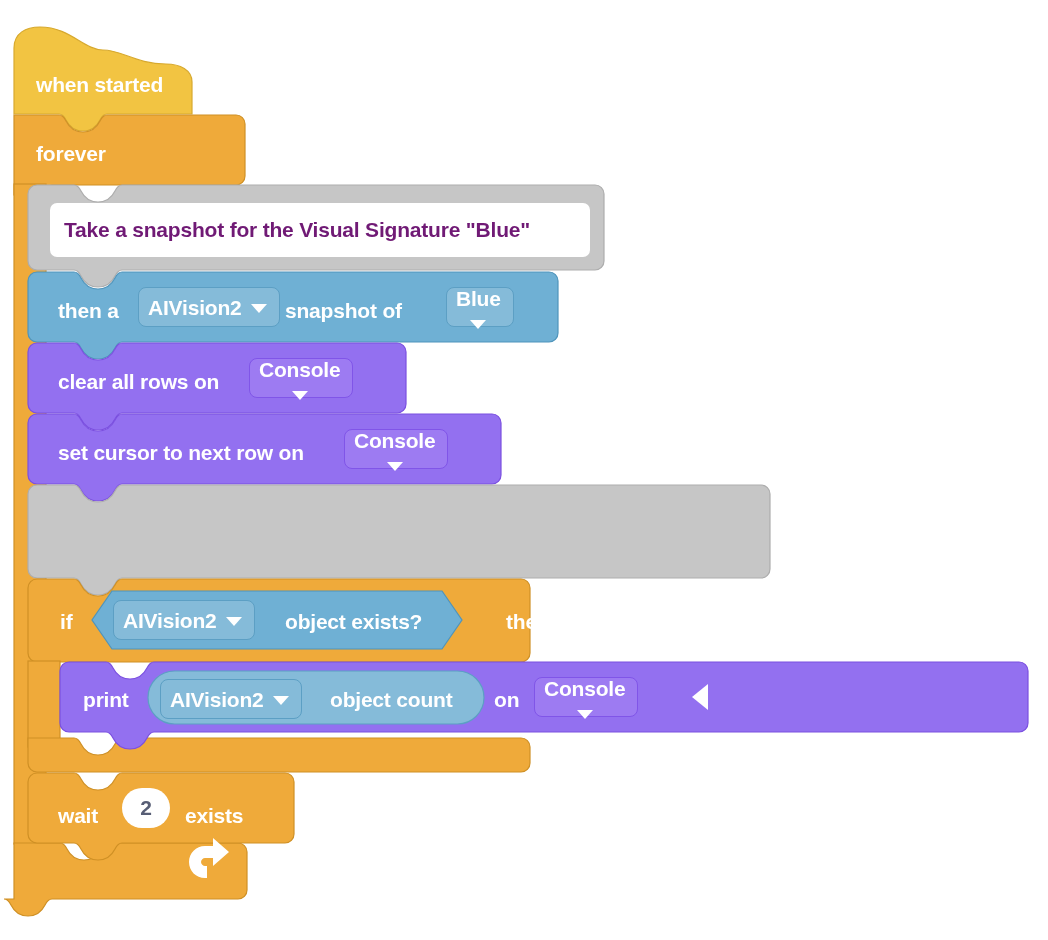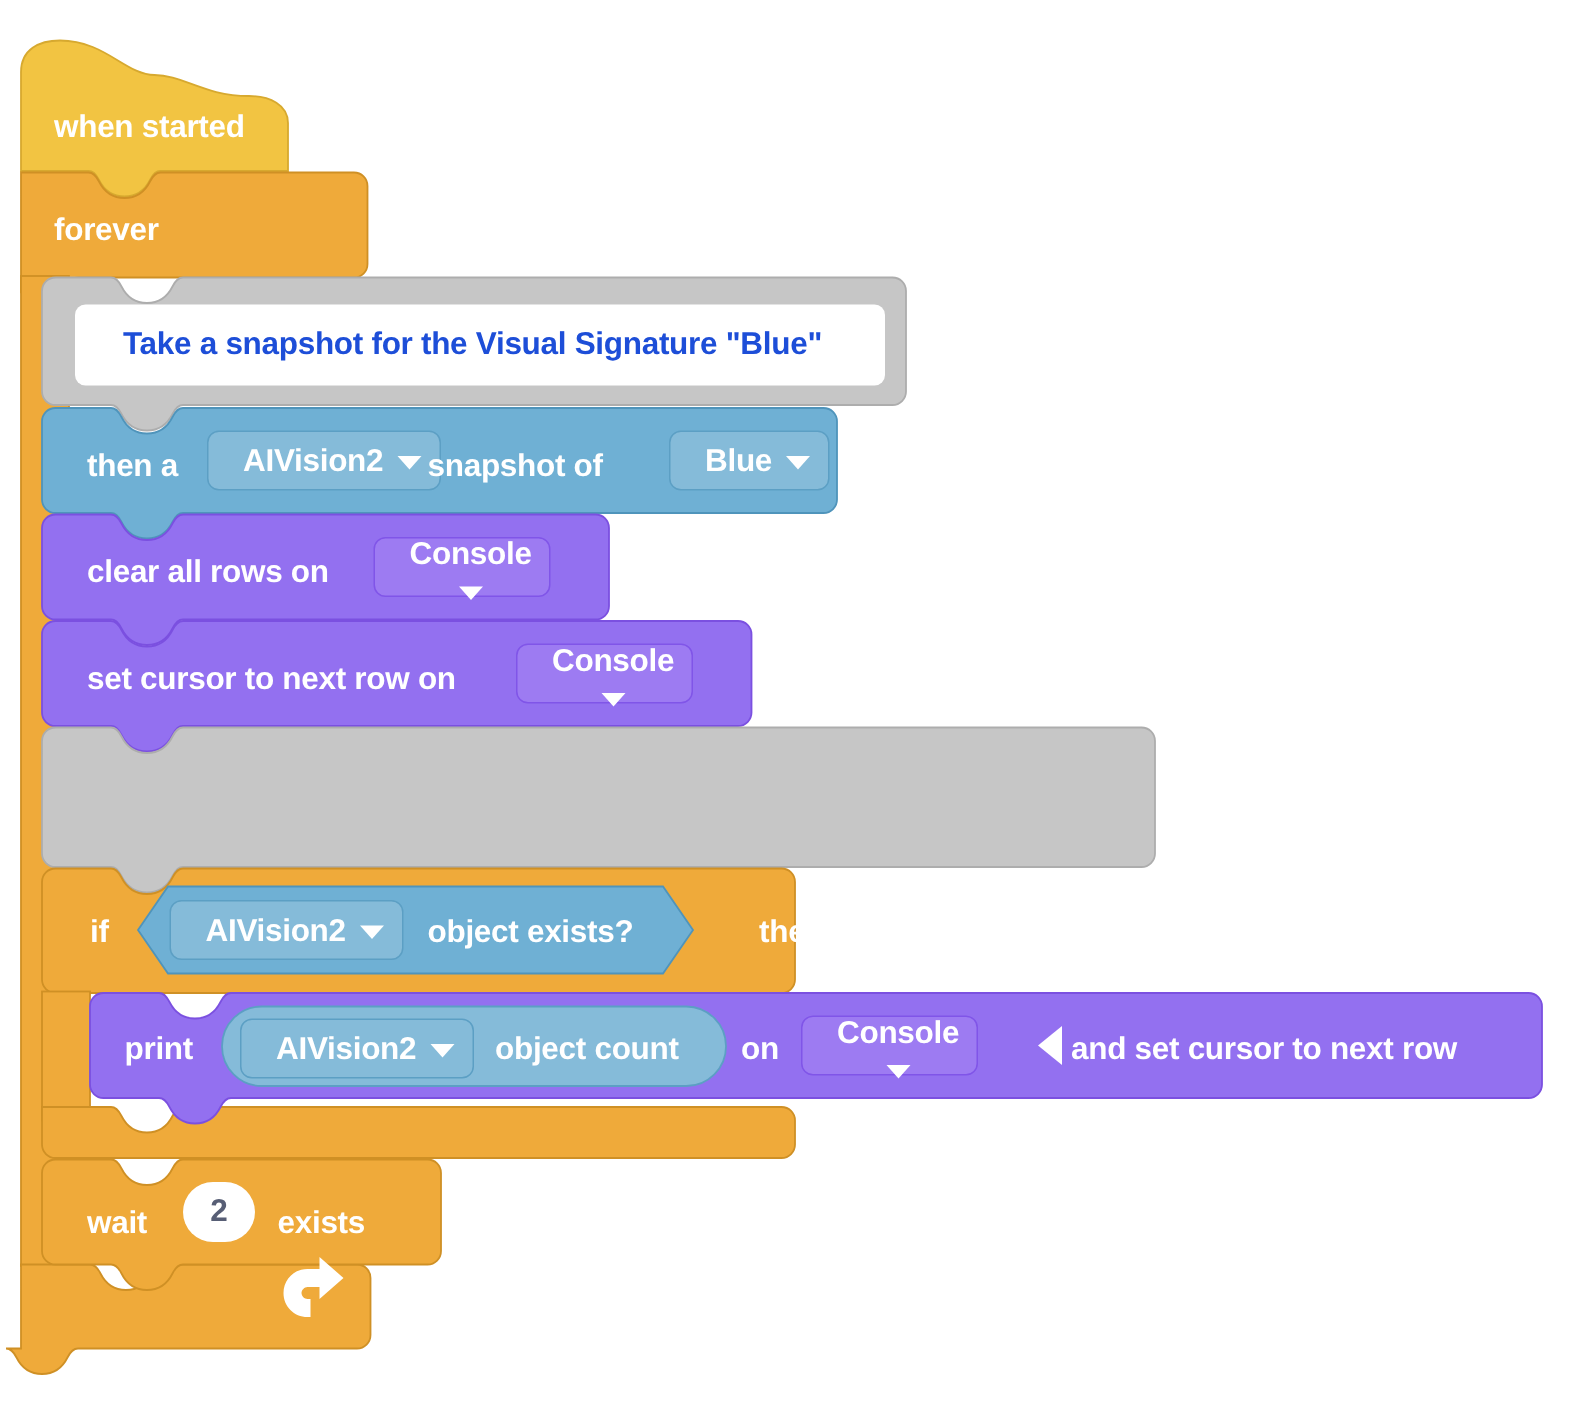--- a/index.html
+++ b/index.html
@@ -35,21 +35,21 @@
     line-height: 1;
   }
 
   
   .field {
     position: absolute;
     display: flex;
     align-items: center;
     gap: 9px;
     height: 40px;
-    padding: 0 12px 0 23px;
+    padding: 0 12px 0 9px;
     border-radius: 8px;
     box-sizing: border-box;
     white-space: nowrap;
   }
   .field .ftext {
     color: #ffffff;
     font-size: 21px;
     font-weight: bold;
     line-height: 1;
     letter-spacing: -0.2px;
@@ -82,25 +82,25 @@
     padding: 0 12px;
   }
 
   
   .comment-text {
     position: absolute;
     display: flex;
     align-items: center;
     background: #ffffff;
     border-radius: 7px;
-    color: #1d4ed8;
+    color: #701a75;
     font-size: 21px;
     font-weight: bold;
     letter-spacing: -0.2px;
-    padding: 0 32px;
+    padding: 0 14px;
     box-sizing: border-box;
     white-space: nowrap;
   }
 
   
   .tri-left {
     position: absolute;
     width: 0; height: 0;
     border-top: 13px solid transparent;
     border-bottom: 13px solid transparent;
@@ -264,21 +264,21 @@
   <div class="blk-label" style="left:36px; top:143px;">forever</div>
 
   <div class="comment-text" style="left:50px; top:203px; width:540px; height:54px;">Take a snapshot for the Visual Signature "Blue"</div>
 
   <div class="blk-label" style="left:58px; top:300px;">then a</div>
   <div class="field blue" style="left:138px; top:287px;">
     <span class="ftext">AIVision2</span>
     <span class="caret"></span>
   </div>
   <div class="blk-label" style="left:285px; top:300px;">snapshot of</div>
-  <div class="field blue" style="left:446px; top:287px;">
+  <div class="field blue" style="left:446px; top:287px;flex-direction:column;">
     <span class="ftext">Blue</span>
     <span class="caret"></span>
   </div>
 
   <div class="blk-label" style="left:58px; top:371px;">clear all rows on</div>
   <div class="field purple" style="left:249px; top:358px;">
     <span class="ftext">Console</span>
     <span class="caret"></span>
   </div>
 
@@ -302,19 +302,18 @@
     <span class="ftext">AIVision2</span>
     <span class="caret"></span>
   </div>
   <div class="blk-label" style="left:330px; top:689px;">object count</div>
   <div class="blk-label" style="left:494px; top:689px;">on</div>
   <div class="field purple" style="left:534px; top:677px;">
     <span class="ftext">Console</span>
     <span class="caret"></span>
   </div>
   <div class="tri-left" style="left:692px; top:684px;"></div>
-  <div class="blk-label" style="left:714px; top:689px;">and set cursor to next row</div>
 
   <div class="blk-label" style="left:58px; top:805px;">wait</div>
   <div class="num-input" style="left:122px; top:788px;">2</div>
   <div class="blk-label" style="left:185px; top:805px;">exists</div>
 
 </div>
 
 </body></html>

